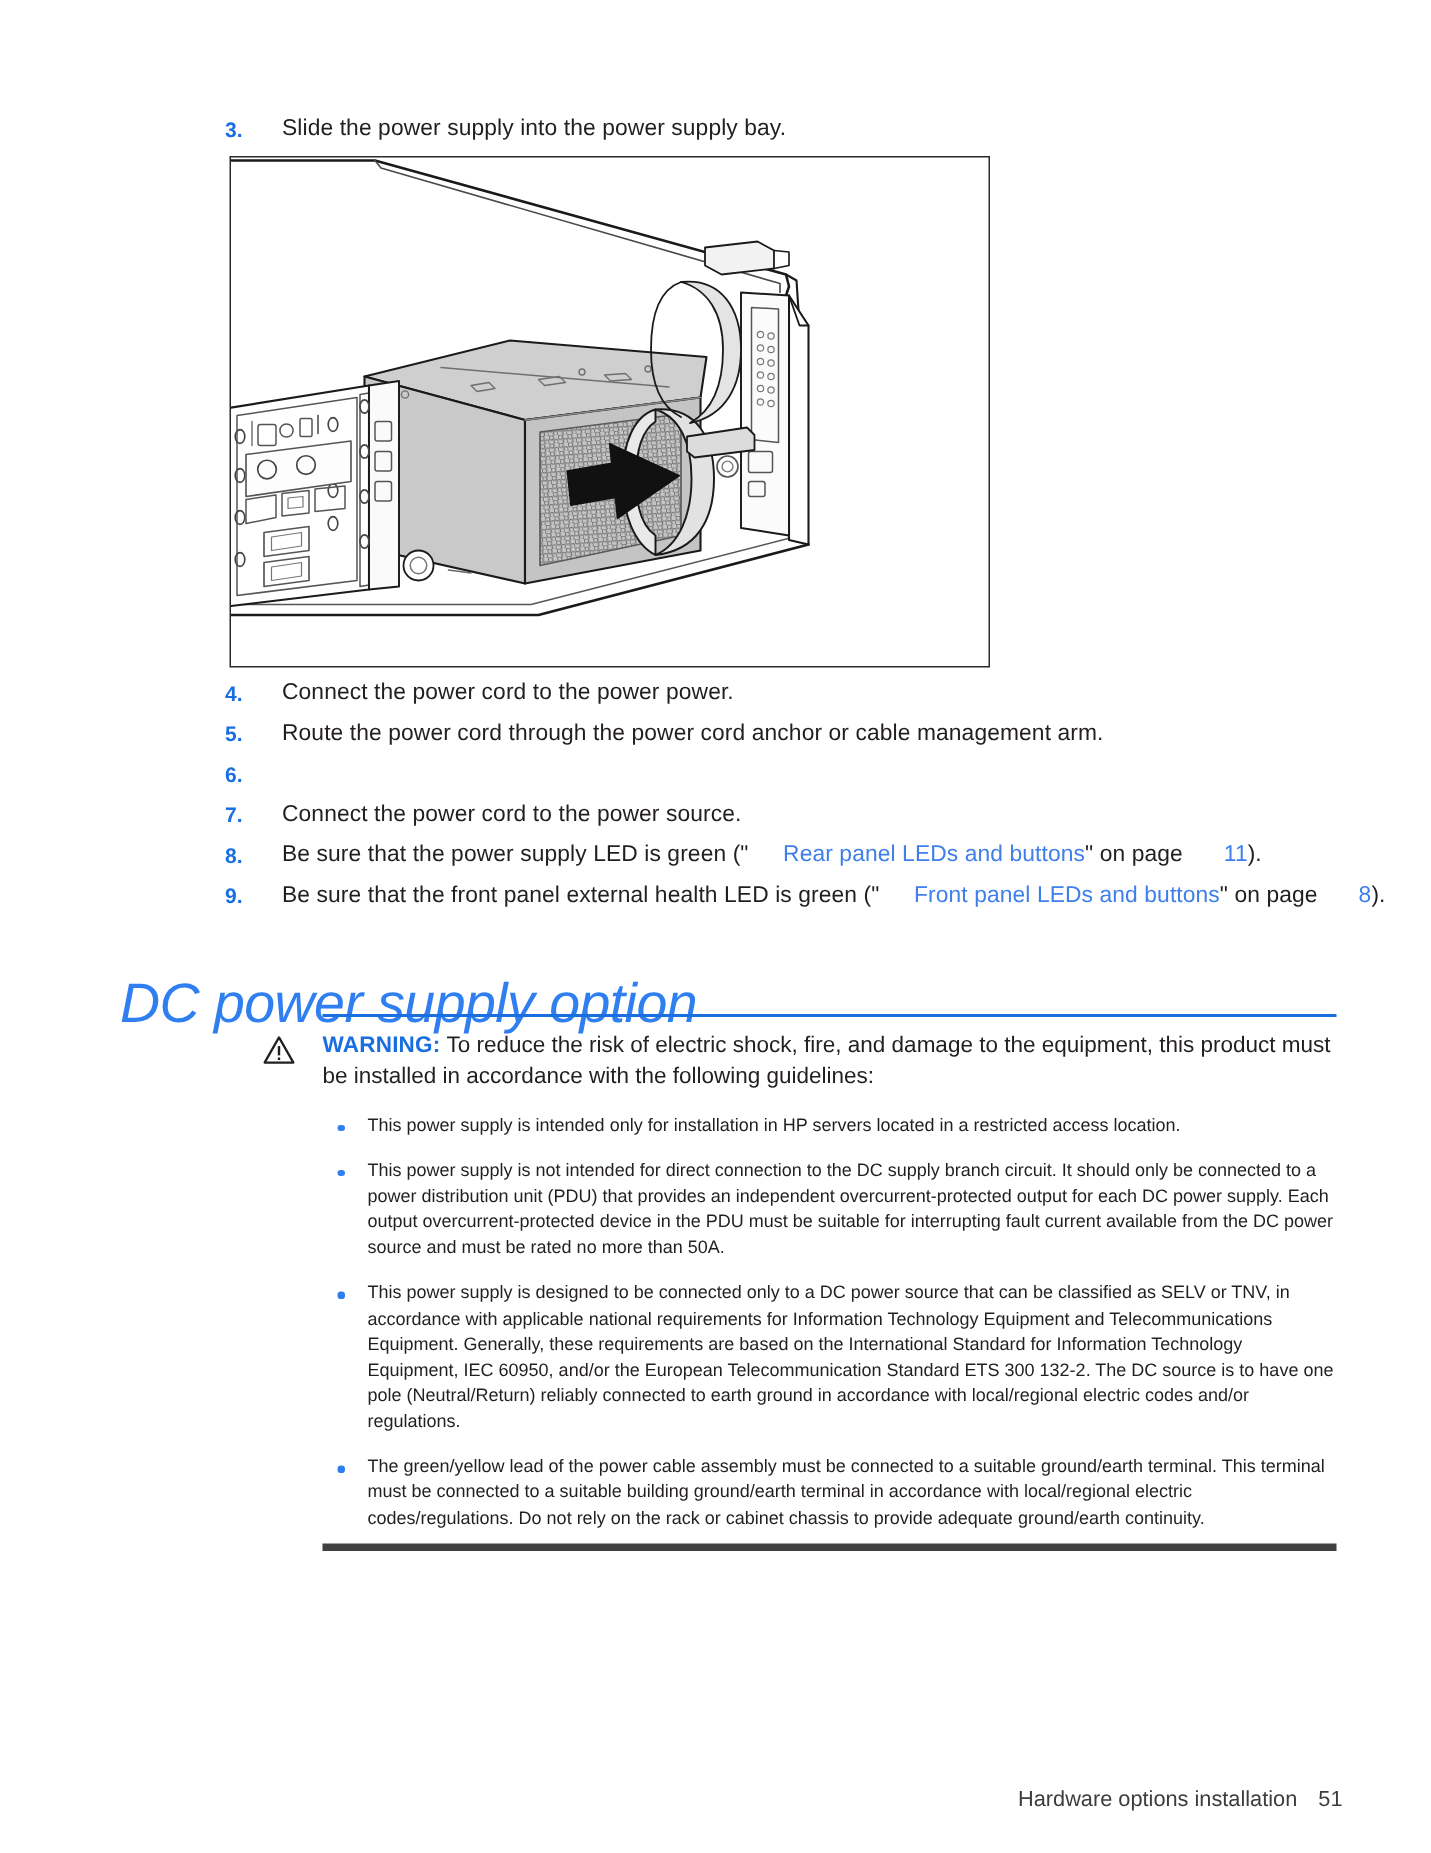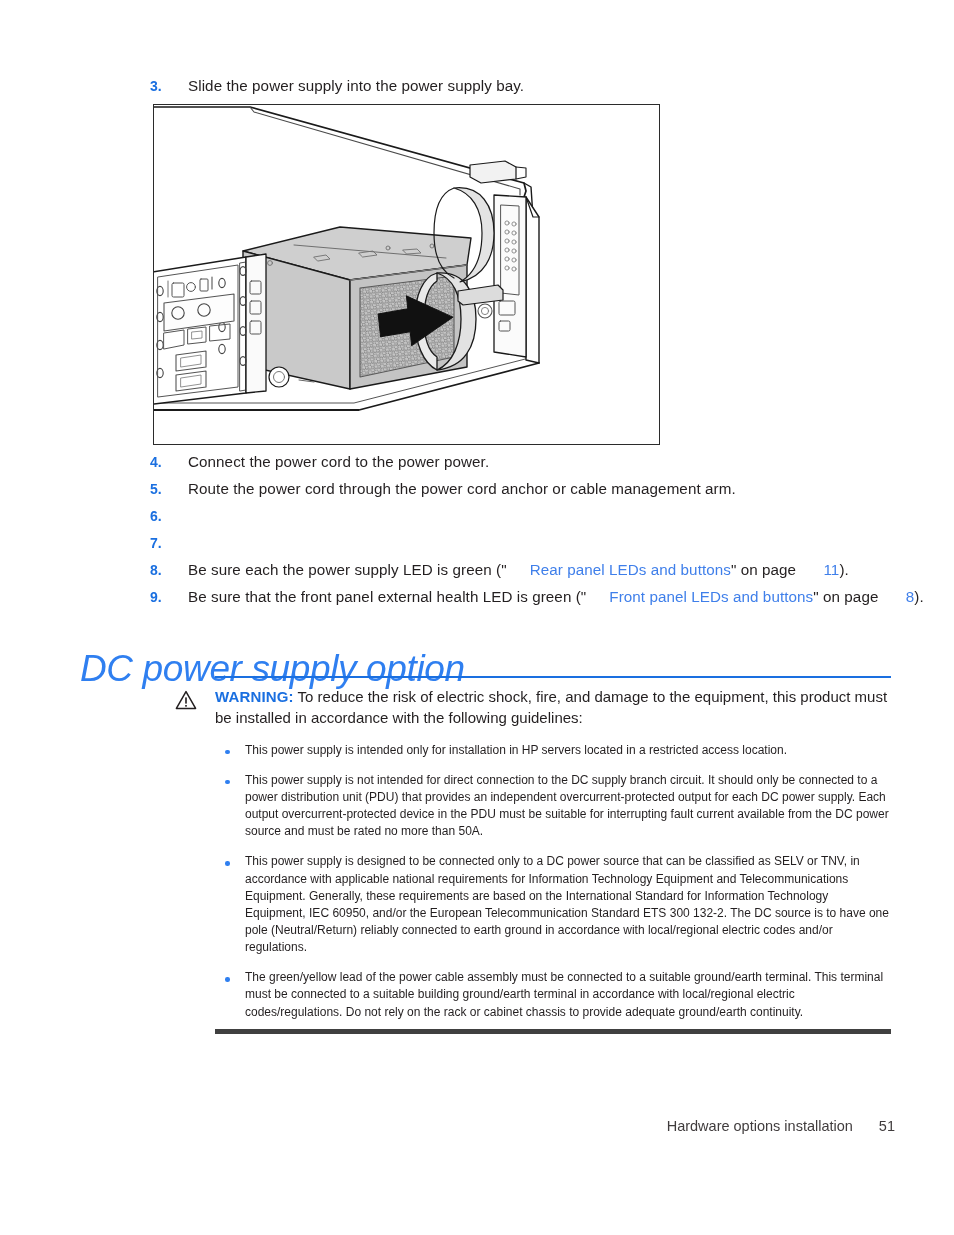--- a/index.html
+++ b/index.html
@@ -127,26 +127,26 @@
     width: 4.5px;
     height: 4.5px;
     border-radius: 50%;
     background: #2f7ff0;
   }
 
   
   .footer {
     position: absolute;
     right: 59px;
-    top: 1118px;
+    top: 1192px;
     font-size: 14.5px;
     color: #403c3d;
     display: flex;
     align-items: baseline;
-    gap: 26px;
+    gap: 14px;
   }
 </style>
 </head>
 <body>
 
 <div class="page">
 
   <div class="step" style="left:150px; top:76px; width:740px;">
     <span class="step-num">3.</span>
     <span class="step-text">Slide the power supply into the power supply bay.</span>
@@ -299,25 +299,26 @@
   </div>
   <div class="step" style="left:150px; top:479px; width:740px;">
     <span class="step-num">5.</span>
     <span class="step-text">Route the power cord through the power cord anchor or cable management arm.</span>
   </div>
   <div class="step" style="left:150px; top:506px; width:740px;">
     <span class="step-num">6.</span>
   </div>
   <div class="step" style="left:150px; top:533px; width:740px;">
     <span class="step-num">7.</span>
+    <span class="step-text">Connect the power cord to the power source.</span>
   </div>
 
   <div class="step" style="left:150px; top:560px; width:780px;">
     <span class="step-num">8.</span>
-    <span class="step-text"><span>Be sure each the power supply LED is green ("</span><span class="lnk">Rear panel LEDs and buttons</span><span>" on page </span><span class="lnk">11</span><span>).</span></span>
+    <span class="step-text"><span>Be sure that the power supply LED is green ("</span><span class="lnk">Rear panel LEDs and buttons</span><span>" on page </span><span class="lnk">11</span><span>).</span></span>
   </div>
 
   <div class="step" style="left:150px; top:587px; width:800px;">
     <span class="step-num">9.</span>
     <span class="step-text"><span>Be sure that the front panel external health LED is green ("</span><span class="lnk">Front panel LEDs and buttons</span><span>" on page </span><span class="lnk">8</span><span>).</span></span>
   </div>
 
   <h1 class="section-heading">DC power supply option</h1>
 
   <div class="warning-block">

